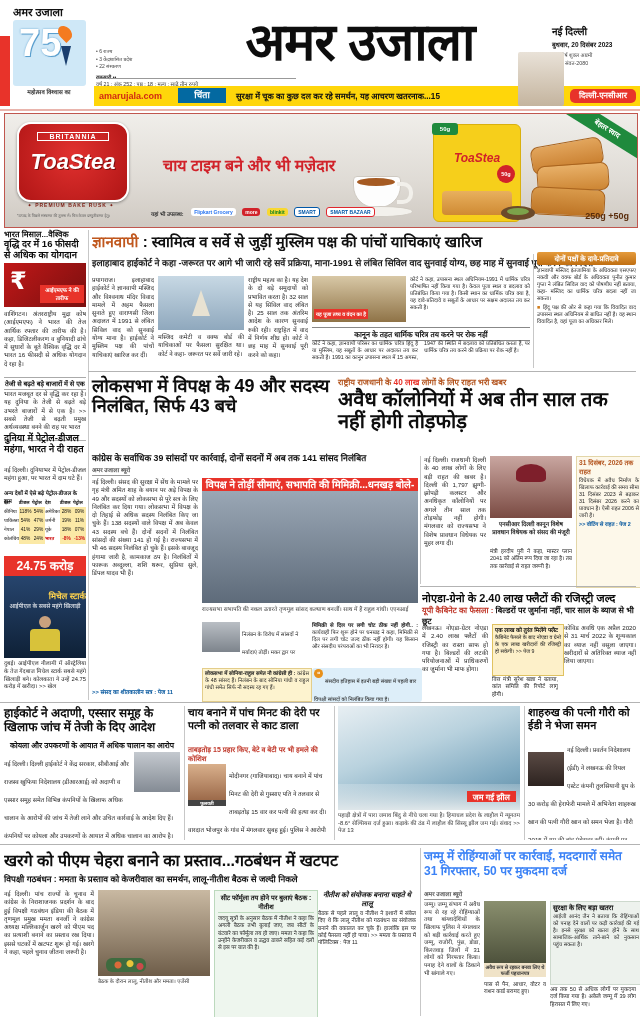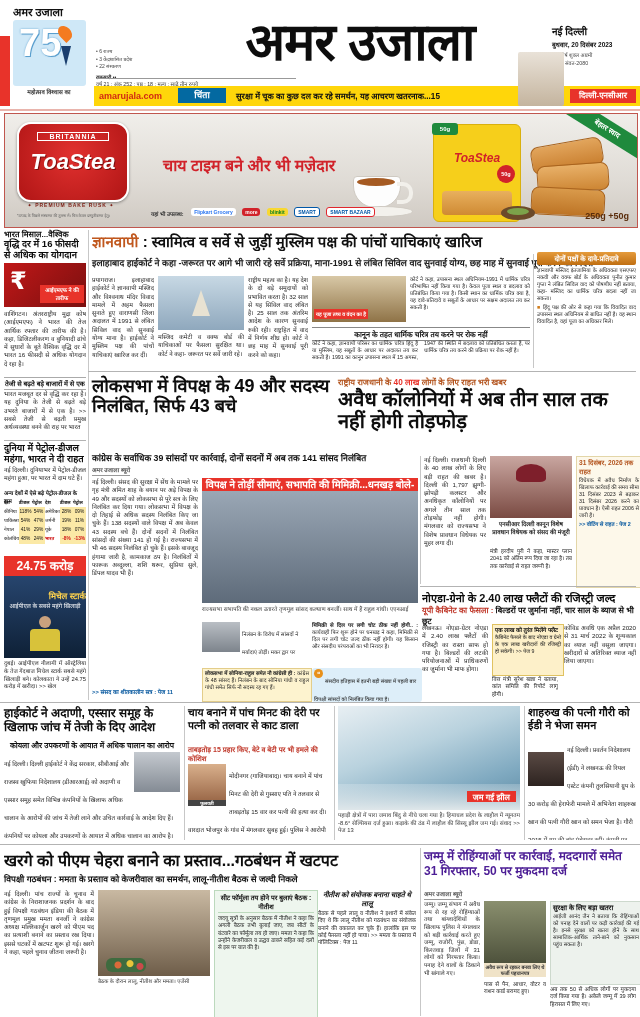--- a/index.html
+++ b/index.html
@@ -57,21 +57,21 @@
       <div style="font-size:5.3px;color:#444;margin-top:2px;">मार्गशीर्ष शुक्ल अष्टमी</div>
       <div style="font-size:5.3px;color:#444;">विक्रम संवत-2080</div>
     </div>
 
     <div class="abs" style="left:94px;top:86px;width:546px;height:20px;background:#ffd60a;">
       <div class="abs bold" style="left:5px;top:5px;font-size:9px;color:#d22a12;">amarujala.com</div>
       <div class="abs bold" style="left:84px;top:2px;width:48px;height:15px;background:#0369a1;color:#fff;font-size:9px;text-align:center;line-height:15px;">चिंता</div>
       <div class="abs bold" style="left:142px;top:4px;width:300px;font-size:8.2px;color:#111;">सुरक्षा में चूक का कुछ दल कर रहे समर्थन, यह आचरण खतरनाक...15</div>
     </div>
     <div class="photo" style="left:518px;top:52px;width:46px;height:54px;background:linear-gradient(180deg,#e9e2d8,#c4b49e);border-radius:2px;"></div>
-    <div class="abs bold" style="left:570px;top:89px;width:66px;height:14px;background:#e8332a;color:#fff;font-size:8px;text-align:center;line-height:14px;border-radius:0;">दिल्ली-एनसीआर</div>
+    <div class="abs bold" style="left:570px;top:89px;width:66px;height:14px;background:#e8332a;color:#fff;font-size:8px;text-align:center;line-height:14px;border-radius:5px;">दिल्ली-एनसीआर</div>
   </div>
   <div class="hline" style="left:0;top:109px;width:640px;height:2px;background:#e9b4ac;"></div>
 
   <div class="abs" style="left:4px;top:113px;width:632px;height:113px;border:1.5px solid #c0564e;background:linear-gradient(180deg,#f0eeea 0%,#dfdbd5 60%,#cfc9c2 100%);overflow:hidden;">
     <div class="abs" style="left:12px;top:8px;width:108px;height:76px;background:radial-gradient(circle at 50% 40%,#e1312f,#b01515);border-radius:14px;border:2px solid #fff;box-shadow:0 1px 3px rgba(0,0,0,.4);">
       <div style="margin:8px auto 0;width:70px;border:1px solid #fff;color:#fff;font-size:7px;font-weight:bold;text-align:center;letter-spacing:1px;">BRITANNIA</div>
       <div style="color:#fff;font-size:22px;font-weight:900;font-style:italic;text-align:center;margin-top:8px;text-shadow:1px 1px 0 #7a0e0e;">ToaStea</div>
     </div>
     <div class="abs bold" style="left:12px;top:88px;width:108px;text-align:center;font-size:5px;color:#7a1c12;letter-spacing:1px;">✦ PREMIUM BAKE RUSK ✦</div>
     <div class="abs" style="left:12px;top:99px;width:130px;font-size:3.8px;color:#555;">*उत्पाद के पिछले संस्करण की तुलना में। चित्र केवल प्रस्तुतीकरण हेतु।</div>
@@ -122,21 +122,21 @@
   <div class="abs bold" style="left:4px;top:239px;width:82px;font-size:9.5px;line-height:1.15;color:#0d0d0d;">वृद्धि दर में 16 फीसदी से अधिक का योगदान</div>
   <div class="photo" style="left:4px;top:263px;width:82px;height:44px;background:linear-gradient(135deg,#c01818,#7a0f0f);">
     <div style="position:absolute;left:6px;top:4px;font-size:24px;color:#fff;font-weight:bold;">₹</div>
     <div style="position:absolute;right:2px;bottom:4px;width:42px;background:#e8332a;color:#fff;font-size:5.5px;font-weight:bold;text-align:center;padding:1px;">आईएमएफ ने की तारीफ</div>
   </div>
   <div class="abs b" style="left:4px;top:310px;width:82px;height:64px;overflow:hidden;">वाशिंगटन। अंतरराष्ट्रीय मुद्रा कोष (आईएमएफ) ने भारत की तेज आर्थिक रफ्तार की तारीफ की है। कहा, डिजिटलीकरण व बुनियादी ढांचे में सुधारों के बूते वैश्विक वृद्धि दर में भारत 16 फीसदी से अधिक योगदान दे रहा है।</div>
   <div class="abs bold" style="left:4px;top:377px;width:82px;font-size:6.6px;text-align:center;border-top:1px solid #aaa;border-bottom:1px solid #aaa;padding:1px 0;">तेजी से बढ़ते बड़े बाजारों में से एक</div>
   <div class="abs b" style="left:4px;top:390px;width:82px;height:48px;overflow:hidden;">भारत मजबूत दर से वृद्धि कर रहा है। यह दुनिया के तेजी से बढ़ते बड़े उभरते बाजारों में से एक है। &gt;&gt; सबसे तेजी से बढ़ती प्रमुख अर्थव्यवस्था बनने की राह पर भारत</div>
 
   <div class="hline" style="left:4px;top:440px;width:82px;"></div>
-  <div class="abs bold" style="left:4px;top:443px;width:82px;font-size:9.5px;line-height:1.15;color:#0d0d0d;">दुनिया में पेट्रोल-डीजल महंगा, भारत ने दी राहत</div>
+  <div class="abs bold" style="left:4px;top:433px;width:82px;font-size:9.5px;line-height:1.15;color:#0d0d0d;">दुनिया में पेट्रोल-डीजल महंगा, भारत ने दी राहत</div>
   <div class="abs b" style="left:4px;top:466px;width:82px;height:22px;overflow:hidden;">नई दिल्ली। दुनियाभर में पेट्रोल-डीजल महंगा हुआ, पर भारत में दाम घटे हैं।</div>
   <div class="abs bold" style="left:4px;top:489px;width:82px;font-size:5.6px;">अन्य देशों में ऐसे बढ़े पेट्रोल-डीजल के दाम</div>
   <div class="abs tbl" style="left:4px;top:498px;width:82px;">
     <div class="hd nm">देश</div>
     <div class="hd">डीजल</div>
     <div class="hd">पेट्रोल</div>
     <div class="hd nm">देश</div>
     <div class="hd">डीजल</div>
     <div class="hd">पेट्रोल</div>
 
@@ -311,21 +311,21 @@
   <div class="abs box-green" style="left:214px;top:890px;width:96px;height:124px;padding:2px 3px;overflow:hidden;">
     <div class="bold" style="font-size:6.6px;text-align:center;border-bottom:1px solid #bcd9bd;padding-bottom:1px;">सीट फॉर्मूला तय होने पर बुलाएं बैठक : नीतीश</div>
     <div class="s" style="margin-top:2px;">जदयू सूत्रों के अनुसार बैठक में नीतीश ने कहा कि अगली बैठक तभी बुलाई जाए, जब सीटों के बंटवारे का फॉर्मूला तय हो जाए। ममता ने कहा कि उन्होंने केजरीवाल व उद्धव ठाकरे सहित कई दलों से इस पर बात की है।</div>
   </div>
   <div class="abs" style="left:318px;top:890px;width:98px;height:124px;overflow:hidden;">
     <div class="bold" style="font-size:7px;font-style:italic;text-align:center;">नीतीश को संयोजक बनाना चाहते थे लालू</div>
     <div class="s" style="margin-top:2px;">बैठक से पहले लालू व नीतीश ने इशारों में संकेत दिए थे कि लालू नीतीश को गठबंधन का संयोजक बनाने की वकालत कर चुके हैं। हालांकि इस पर कोई फैसला नहीं हो पाया। &gt;&gt; ममता के प्रस्ताव में पॉलिटिक्स : पेज 11</div>
   </div>
 
   <div class="vline" style="left:420px;top:848px;height:168px;"></div>
-  <div class="abs" style="left:424px;top:849px;width:212px;font-size:12px;font-weight:900;line-height:1.25;color:#4c1d95;">जम्मू में रोहिंग्याओं पर कार्रवाई, मददगारों समेत 31 गिरफ्तार, 50 पर मुकदमा दर्ज</div>
+  <div class="abs" style="left:424px;top:849px;width:212px;font-size:12px;font-weight:900;line-height:1.25;color:#3b82f6;">जम्मू में रोहिंग्याओं पर कार्रवाई, मददगारों समेत 31 गिरफ्तार, 50 पर मुकदमा दर्ज</div>
   <div class="abs bold" style="left:424px;top:890px;font-size:6px;color:#555;border-bottom:1px solid #999;padding-bottom:1px;">अमर उजाला ब्यूरो</div>
   <div class="abs s" style="left:424px;top:901px;width:56px;height:114px;overflow:hidden;font-size:5.8px;">जम्मू। जम्मू संभाग में अवैध रूप से रह रहे रोहिंग्याओं तथा बांग्लादेशियों के खिलाफ पुलिस ने मंगलवार को बड़ी कार्रवाई करते हुए जम्मू, राजोरी, पुंछ, डोडा, किश्तवाड़ जिलों में 31 लोगों को गिरफ्तार किया। पनाह देने वालों के ठिकाने भी खंगाले गए।</div>
   <div class="photo" style="left:484px;top:901px;width:62px;height:62px;background:linear-gradient(180deg,#8a8f6e,#4e523c);"></div>
   <div class="abs bold" style="left:484px;top:963px;width:62px;background:#f0e3c8;color:#333;font-size:5px;text-align:center;padding:1px 0;">अवैध रूप से रहकर बनवा लिए थे फर्जी पहचानपत्र</div>
   <div class="abs s" style="left:484px;top:981px;width:62px;height:34px;overflow:hidden;font-size:5.6px;">पास से पैन, आधार, वोटर व राशन कार्ड बरामद हुए।</div>
   <div class="abs" style="left:550px;top:901px;width:86px;height:80px;background:#edf2ed;border:1px solid #cdd9cd;padding:1px 2px;overflow:hidden;">
     <div class="bold" style="font-size:6.8px;">सुरक्षा के लिए बड़ा खतरा</div>
     <div class="s" style="margin-top:1px;font-size:5.3px;">आईजी आनंद जैन ने बताया कि रोहिंग्याओं को पनाह देने वालों पर कड़ी कार्रवाई की गई है। इनसे सुरक्षा को खतरा होने के साथ सामाजिक-आर्थिक ताने-बाने को नुकसान पहुंच सकता है।</div>
   </div>
   <div class="abs s" style="left:550px;top:986px;width:86px;height:30px;overflow:hidden;font-size:5.6px;">अब तक 50 से अधिक लोगों पर मुकदमा दर्ज किया गया है। अकेले जम्मू में 39 लोग हिरासत में लिए गए।</div>

